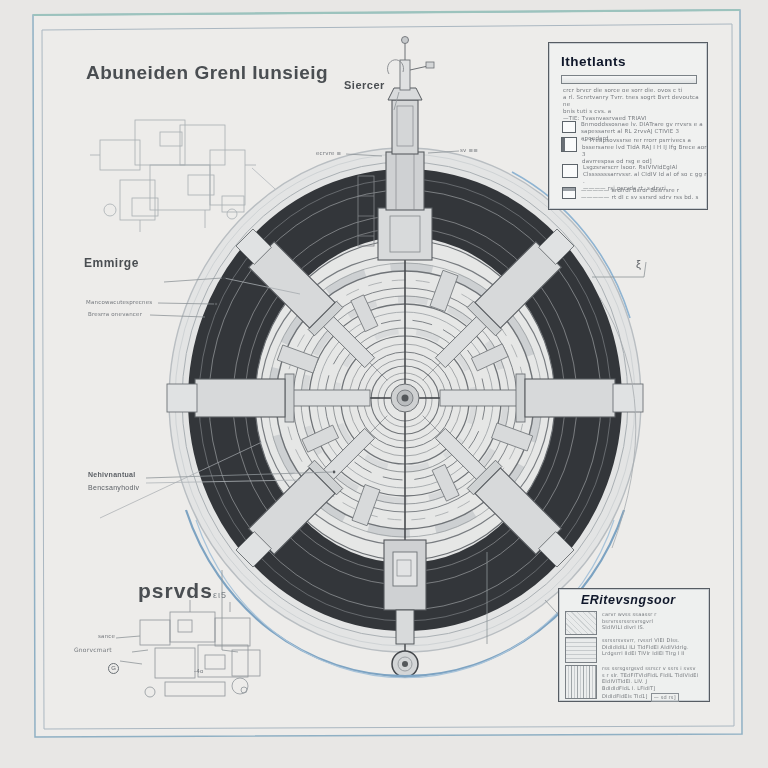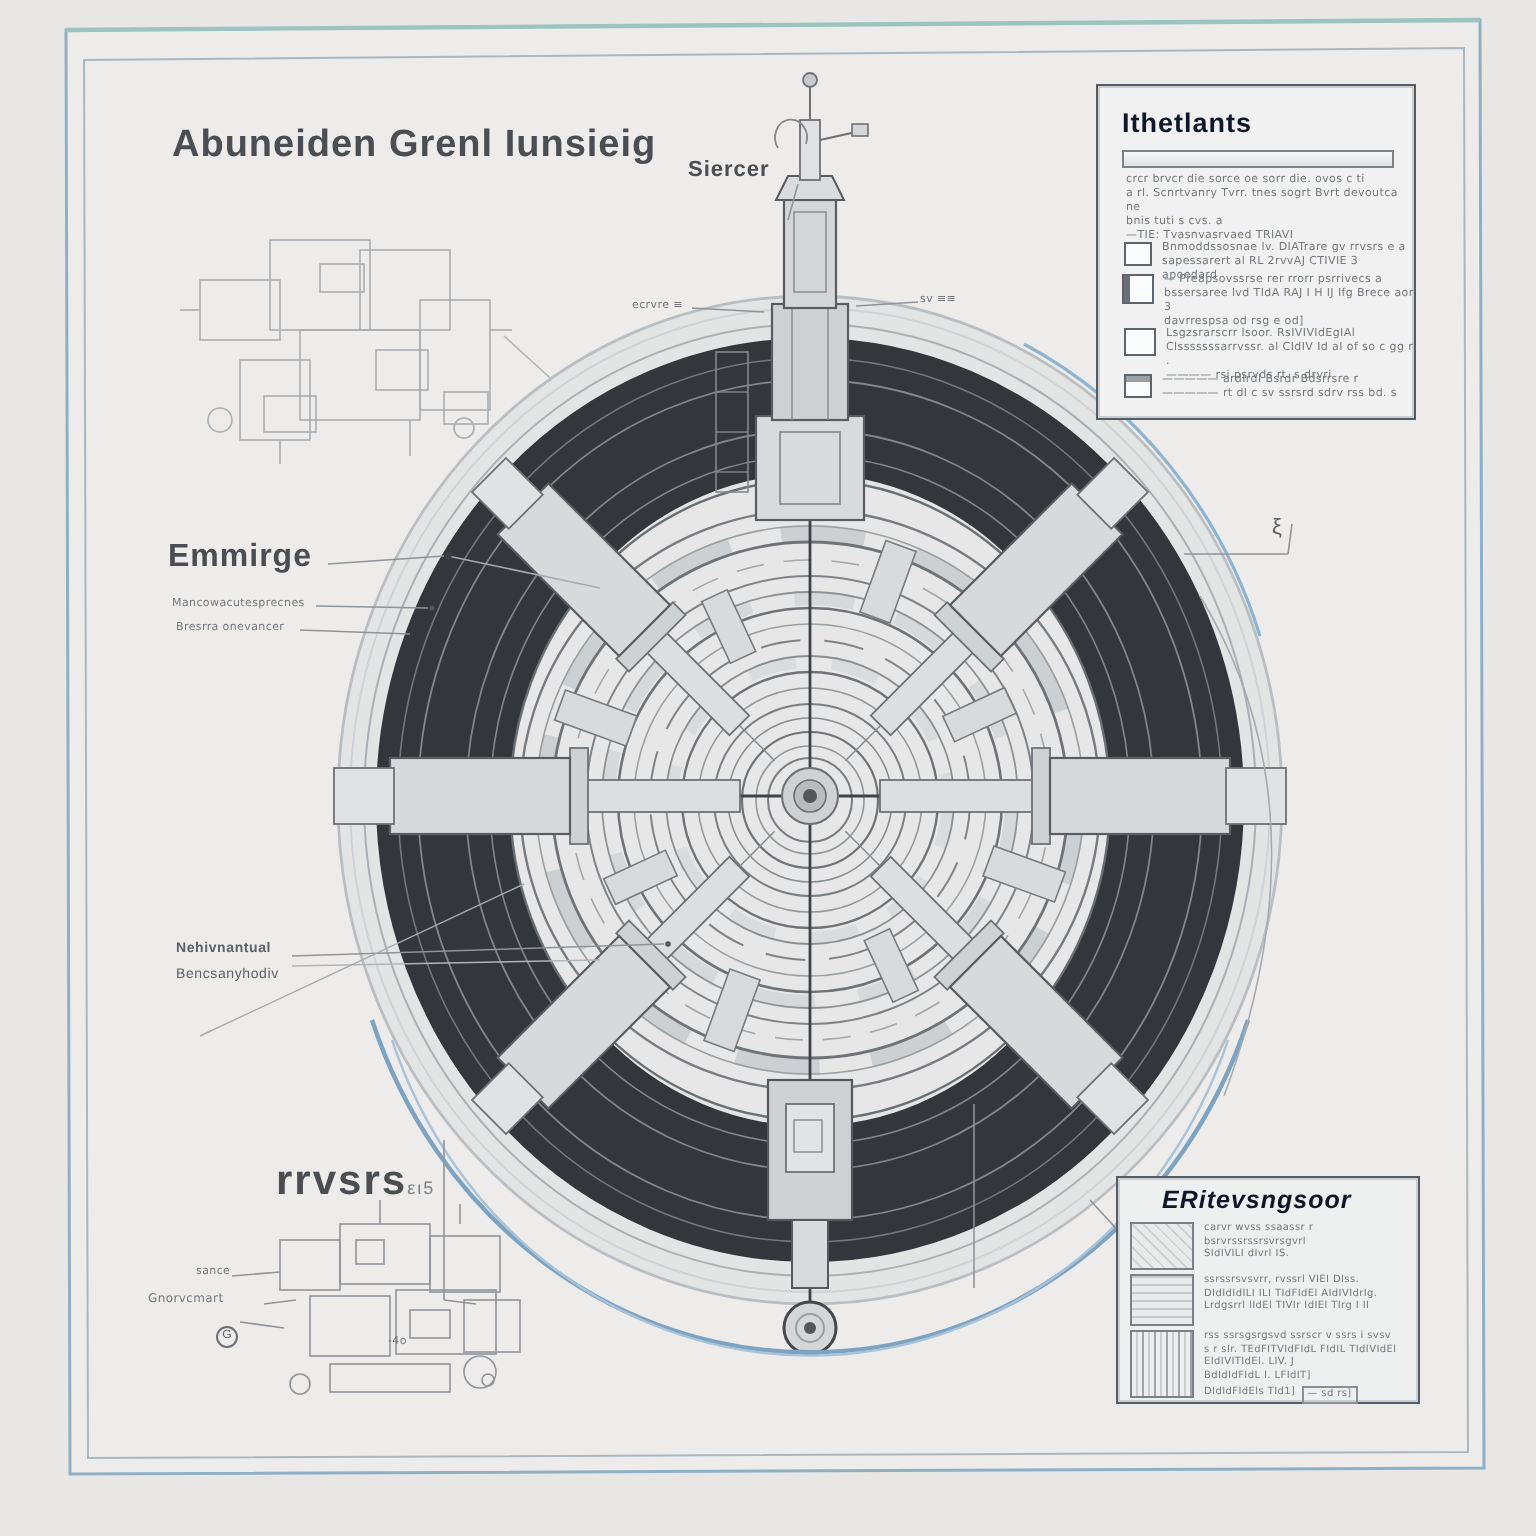--- a/index.html
+++ b/index.html
@@ -259,28 +259,28 @@
     <circle cx="216" cy="304" r="1.3" fill="#55585c" stroke="none"></circle>
     <circle cx="334" cy="472" r="1.4" fill="#55585c" stroke="none"></circle>
   </g>
 </svg>
 
 <div class="lbl big" style="left:86px;top:62px;font-size:19px;">Abuneiden Grenl Iunsieig</div>
 <div class="lbl big" style="left:344px;top:79px;font-size:11px;">Siercer</div>
 <div class="lbl tiny" style="left:316px;top:150px;">ecrvre ≡</div>
 <div class="lbl tiny" style="left:460px;top:147px;">sv ≡≡</div>
 
-<div class="lbl big" style="left:84px;top:270px;font-size:16px;">Emmirge</div>
+<div class="lbl big" style="left:84px;top:256px;font-size:12px;">Emmirge</div>
 <div class="lbl tiny" style="left:86px;top:299px;">Mancowacutesprecnes</div>
 <div class="lbl tiny" style="left:88px;top:311px;">Bresrra onevancer</div>
 
 <div class="lbl small" style="left:88px;top:471px;">Nehivnantual</div>
 <div class="lbl small" style="left:88px;top:484px;font-weight:normal;">Bencsanyhodiv</div>
 
-<div class="lbl big" style="left:138px;top:579px;font-size:21px;letter-spacing:1px;"><span>rrvsrs</span><span style="font-size:9px;font-weight:normal;color:#7c8287;">ει5</span></div>
+<div class="lbl big" style="left:138px;top:579px;font-size:21px;letter-spacing:1px;"><span>psrvds</span><span style="font-size:9px;font-weight:normal;color:#7c8287;">ει5</span></div>
 <div class="lbl tiny" style="left:98px;top:633px;">sance</div>
 <div class="lbl tiny" style="left:74px;top:646px;font-size:6px;">Gnorvcmart</div>
 <div class="lbl" style="left:108px;top:656px;"><span class="chipG">G</span></div>
 <div class="lbl tiny" style="left:194px;top:668px;">-4o</div>
 
 <div class="lbl" style="left:636px;top:258px;font-size:11px;color:#5d6166;">ξ</div>
 
 <div class="panel" style="left:548px;top:42px;width:158px;height:166px;">
   <div class="panel-title" style="position:absolute;left:12px;top:11px;font-size:13.5px;">Ithetlants</div>
   <div class="legend-bar" style="position:absolute;left:12px;top:32px;width:134px;"></div>

